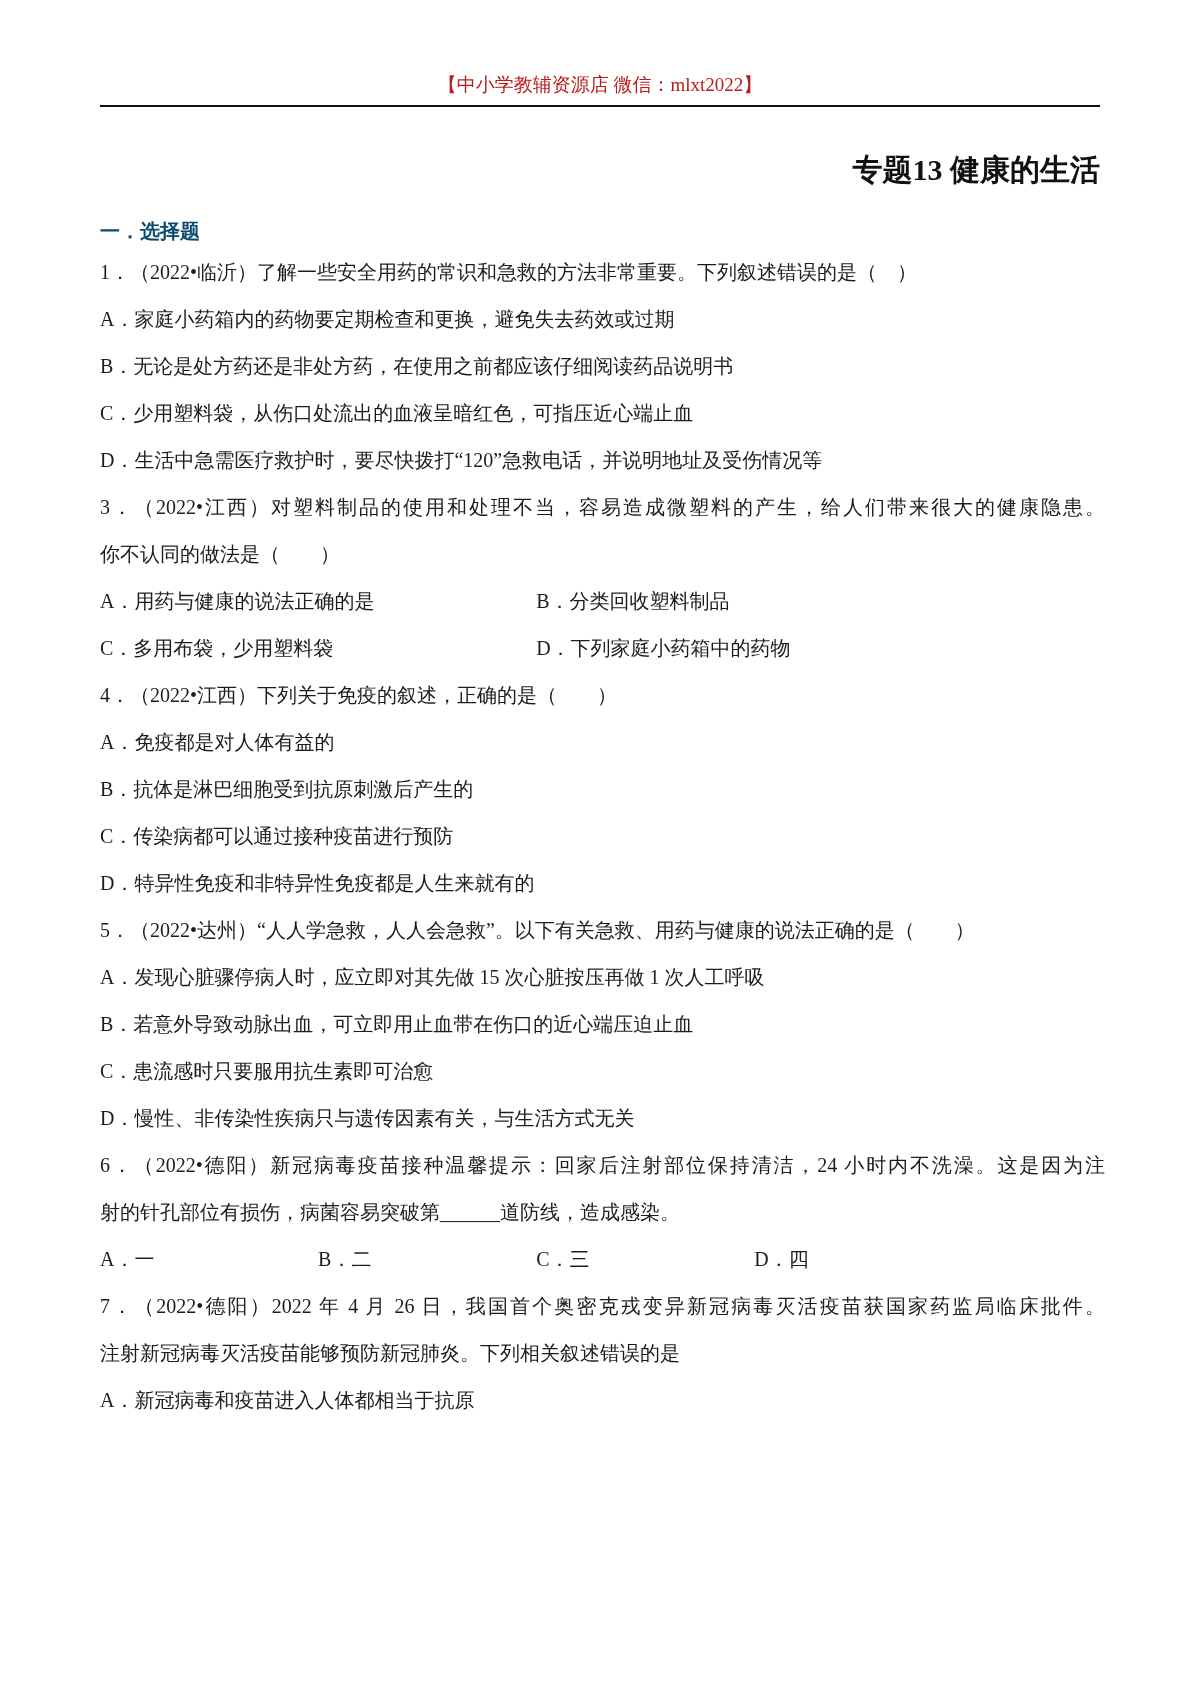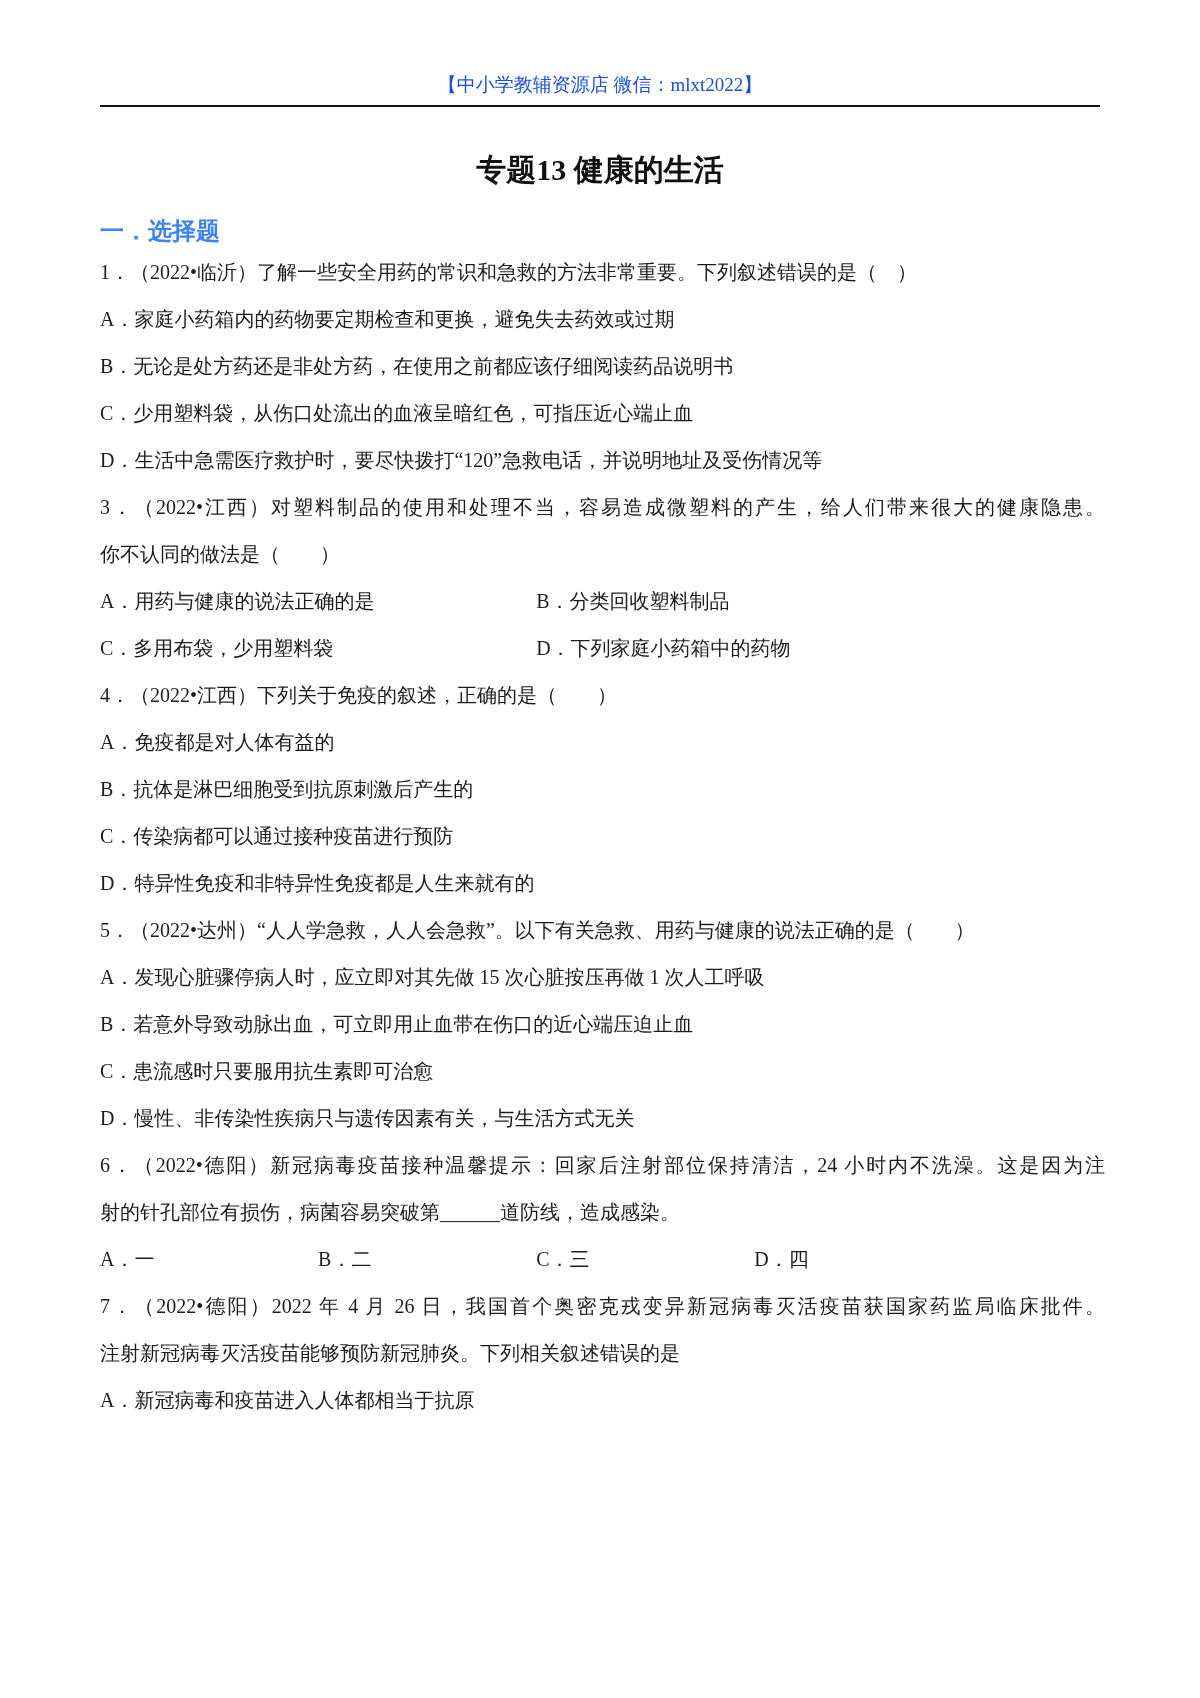--- a/index.html
+++ b/index.html
@@ -13,41 +13,41 @@
     font-family: "Liberation Serif", "DejaVu Serif", serif;
     overflow: hidden;
   }
   .header {
     margin: 0 100px;
     padding-top: 74px;
     padding-bottom: 9px;
     text-align: center;
     font-size: 19px;
     line-height: 22px;
-    color: #1d4ed8;
+    color: #b91c1c;
   }
   .header-rule {
     margin: 0 100px;
     border-top: 2.5px solid #111;
     height: 0;
   }
   .title {
     margin: 42px 100px 0;
-    text-align: center;
+    text-align: right;
     font-size: 30px;
     font-weight: bold;
     line-height: 42px;
     color: #111;
   }
   .section-heading {
     margin: 26px 100px 0;
-    font-size: 24px;
+    font-size: 20px;
     font-weight: bold;
     line-height: 28px;
-    color: #3b82f6;
+    color: #0c4a6e;
   }
   .content {
     margin: 4px 95px 0 100px;
     font-size: 20px;
   }
   .line {
     height: 47px;
     line-height: 47px;
     white-space: nowrap;
     overflow: hidden;

